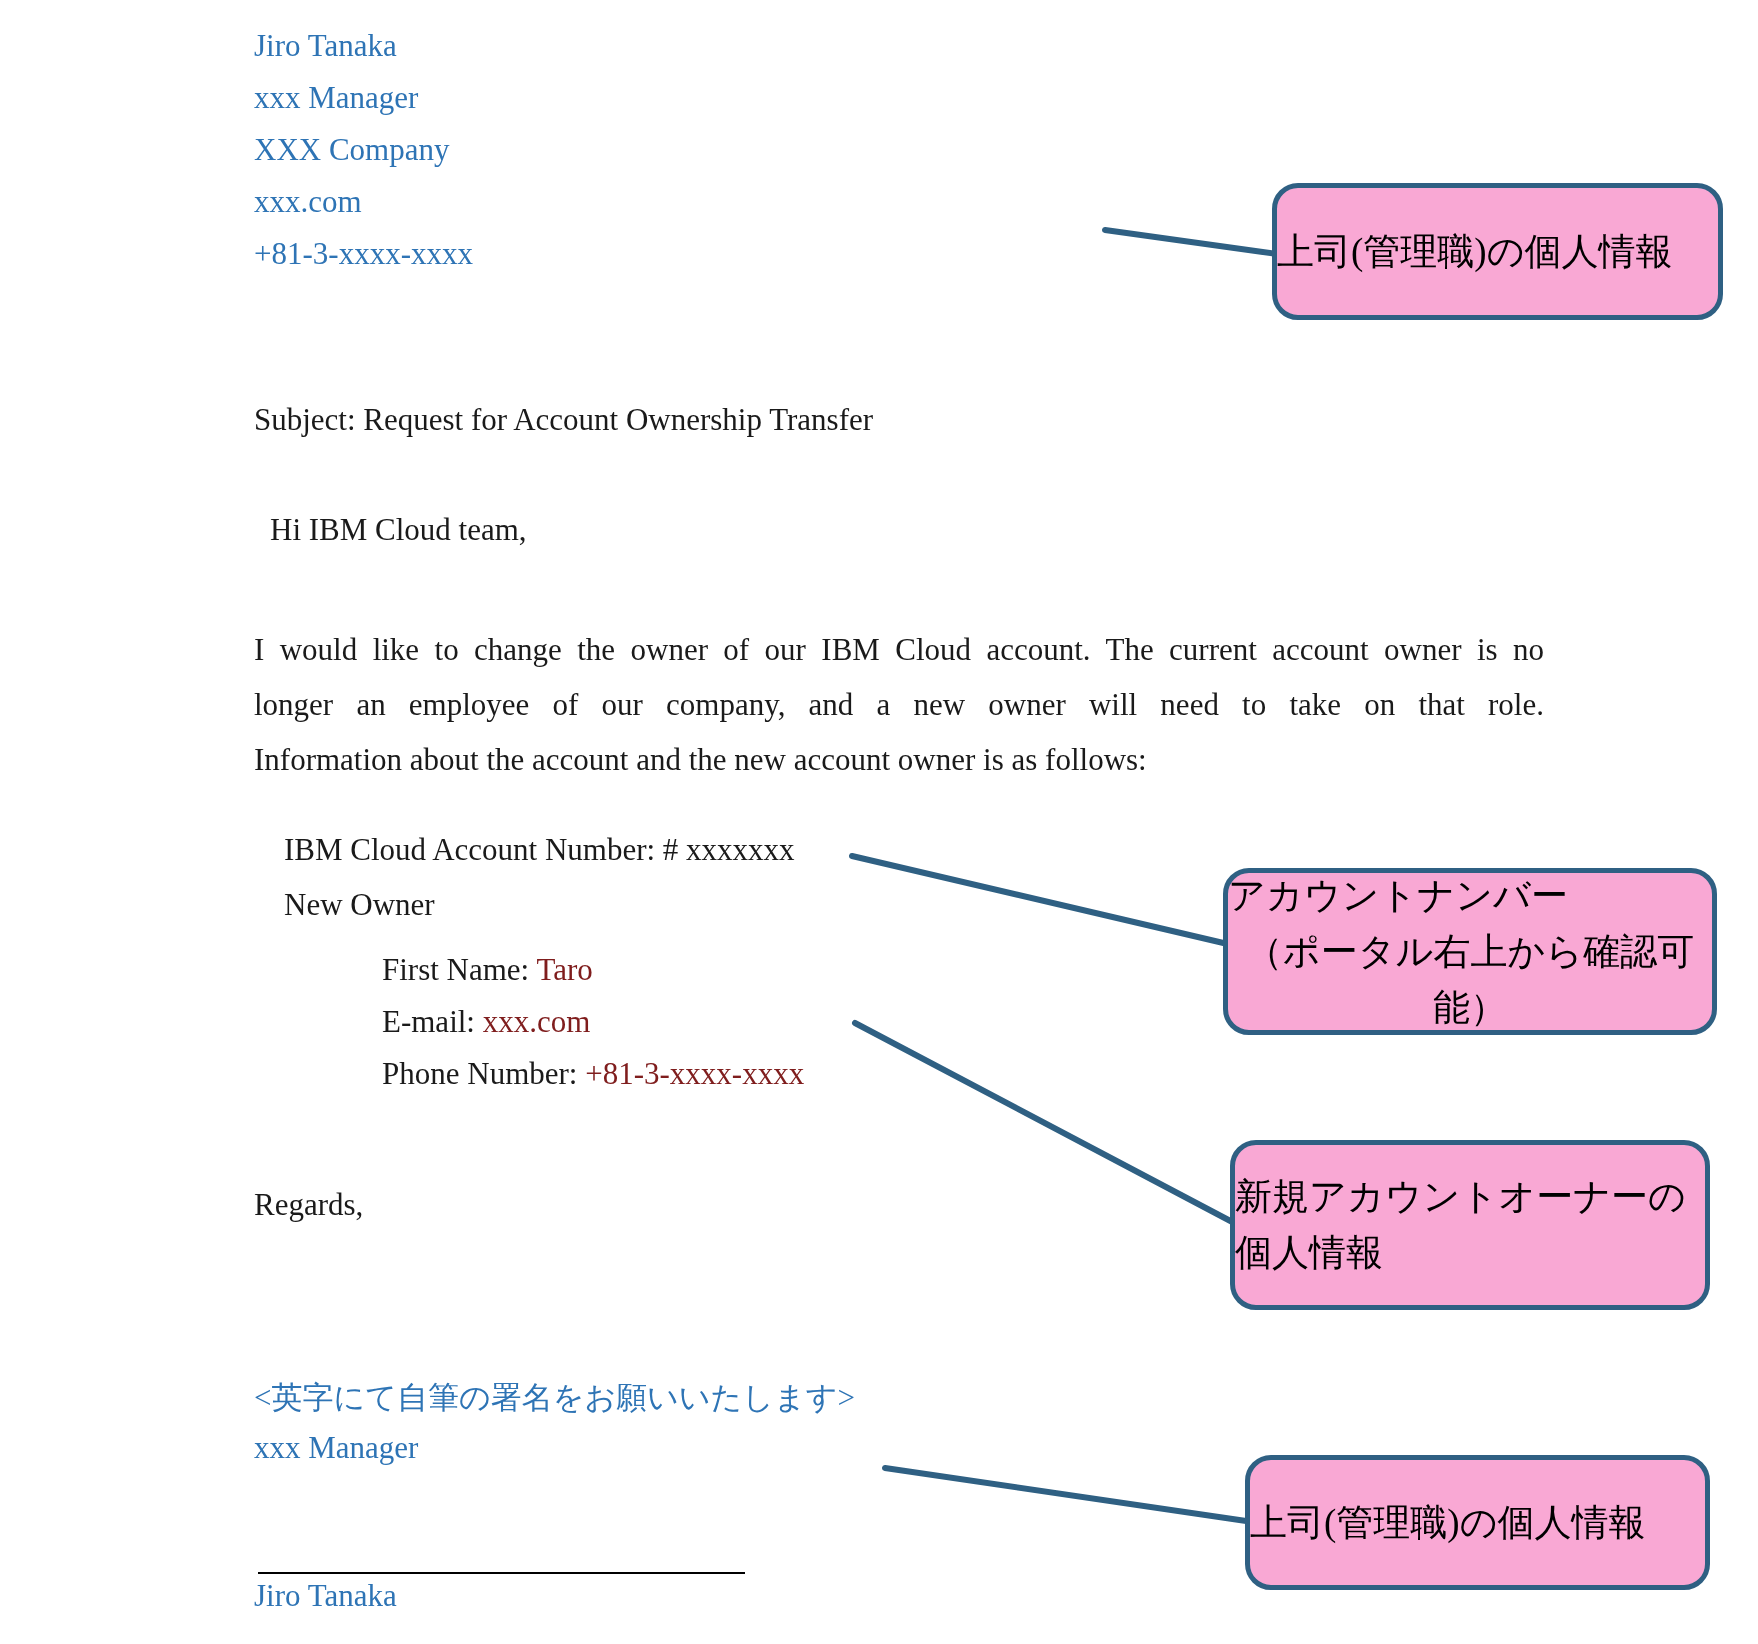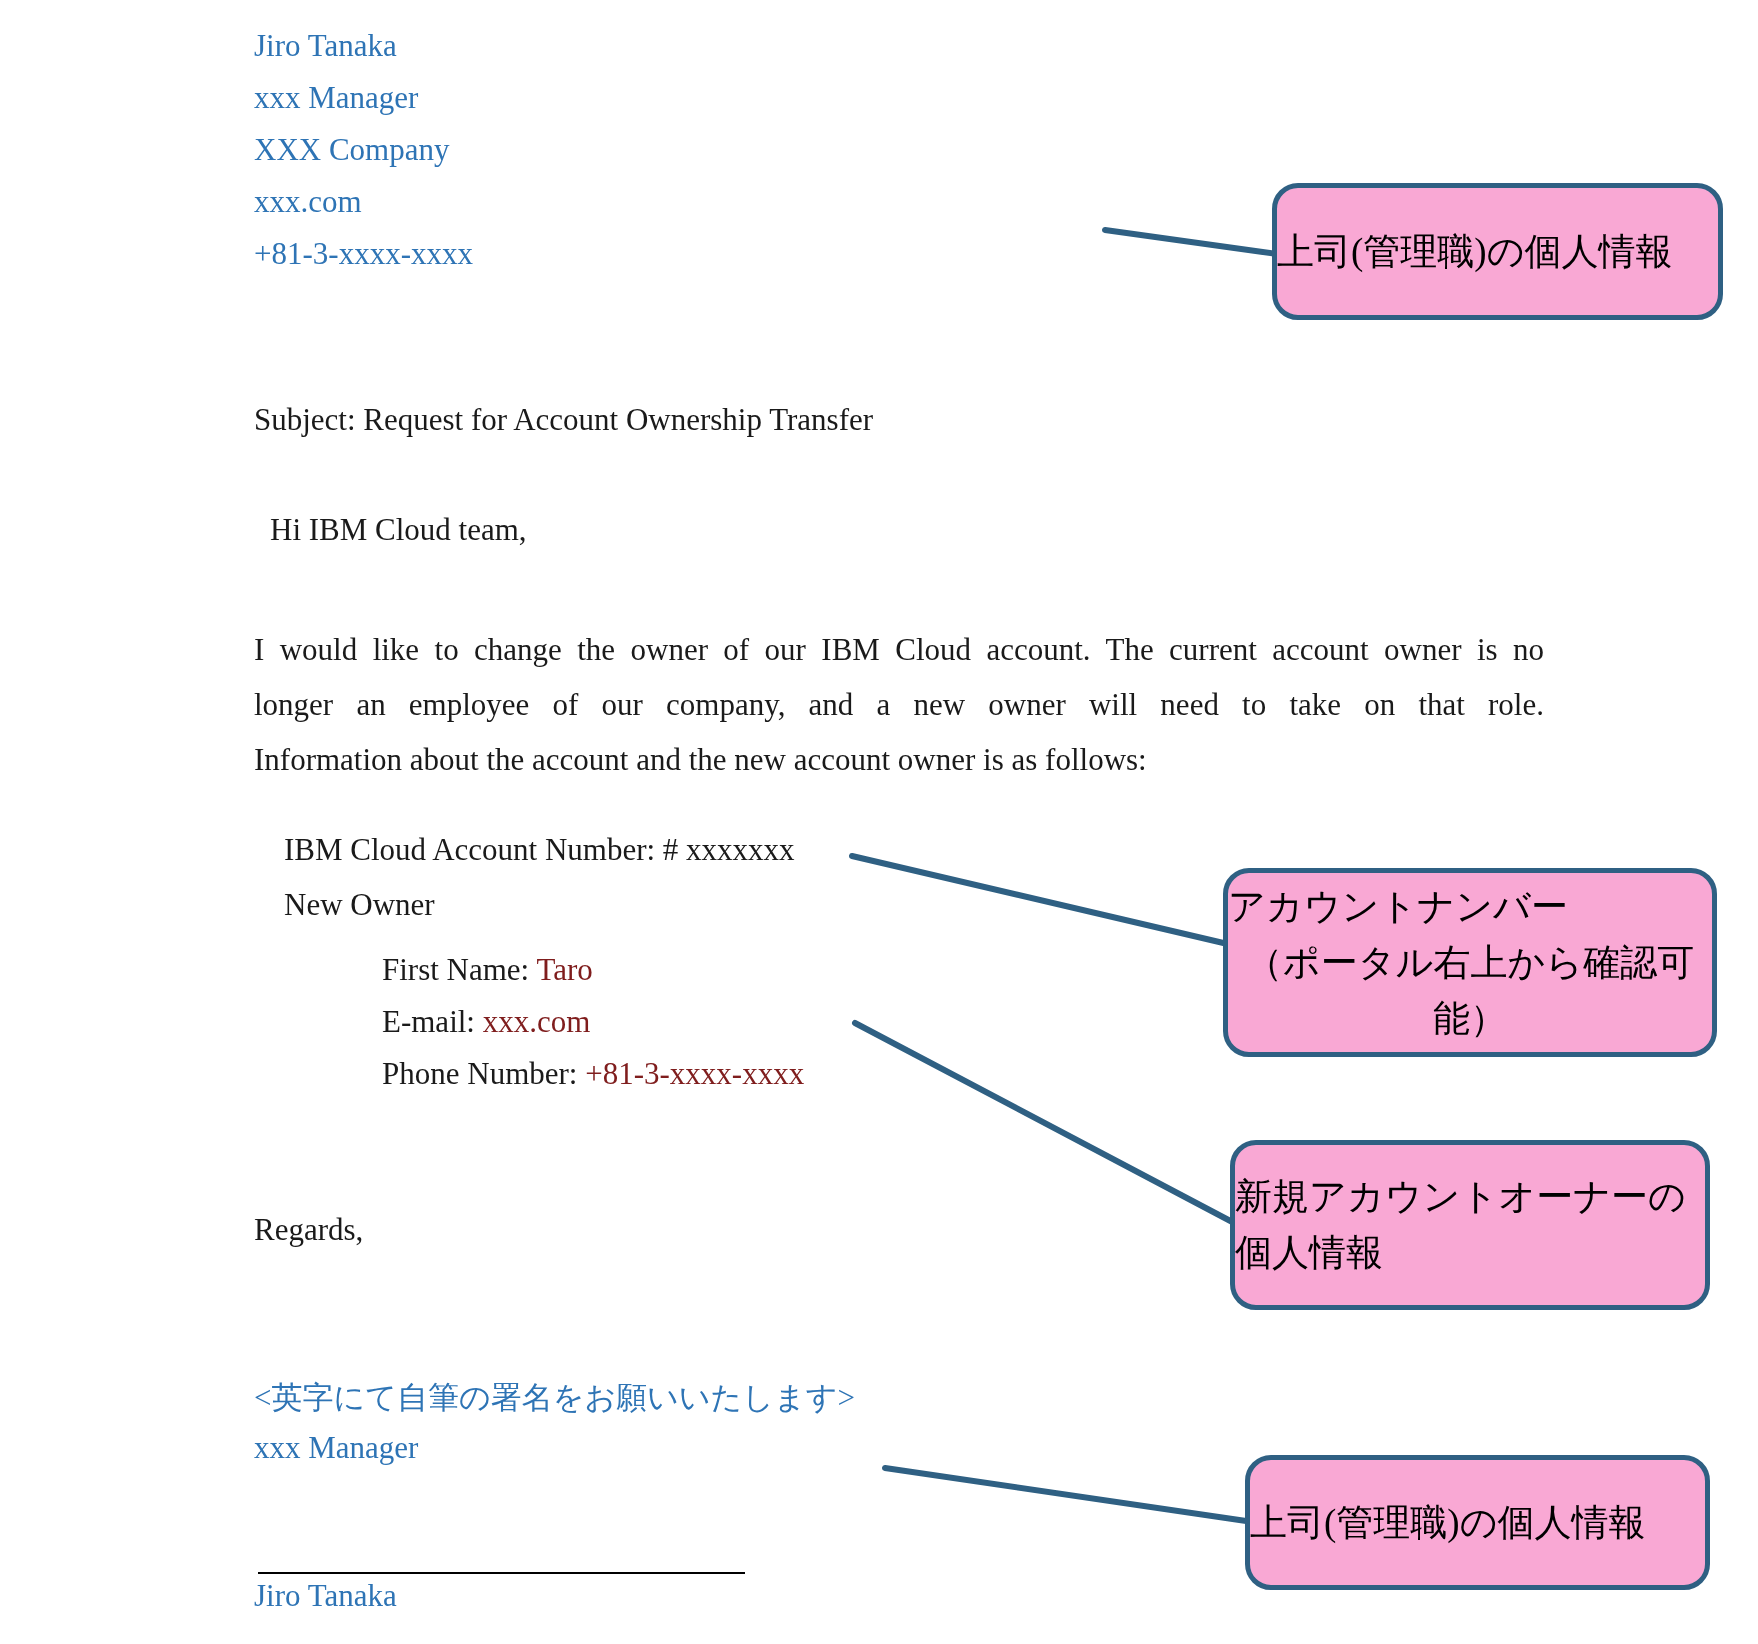--- a/index.html
+++ b/index.html
@@ -16,37 +16,37 @@
   .green{color:#7f1d1d;}
   .doc-line{font-size:31px;white-space:nowrap;}
   #sender-block{left:254px;top:20px;line-height:52px;}
   #subject-line{left:254px;top:402px;}
   #salutation{left:254px;top:512px;margin-left:16px;}
   #body-paragraph{left:254px;top:622px;width:1290px;line-height:55px;font-size:31px;}
   .just{text-align:justify;text-align-last:justify;}
   #account-line{left:284px;top:832px;}
   #new-owner-line{left:284px;top:887px;}
   #owner-fields{left:382px;top:944px;line-height:52px;}
-  #closing-line{left:254px;top:1212px;}
+  #closing-line{left:254px;top:1187px;}
   #signature-note{left:254px;top:1377px;}
   #signature-title{left:254px;top:1430px;}
   #signature-rule{left:258px;top:1572px;width:487px;height:0;border-top:2px solid #000;}
   #signature-name{left:254px;top:1578px;}
   .callout{
     position:absolute;
     background:#f9a8d4;
     border:5px solid #2F6083;
     border-radius:26px;
     box-sizing:border-box;
     display:flex;flex-direction:column;justify-content:center;align-items:flex-start;
     font-size:37px;color:#000;line-height:56px;text-align:center;
     z-index:2;
   }
   #callout-manager-info{left:1272px;top:183px;width:451px;height:137px;}
-  #callout-account-number{left:1223px;top:868px;width:494px;height:189px;}
+  #callout-account-number{left:1223px;top:868px;width:494px;height:167px;}
   #callout-new-owner-info{left:1230px;top:1140px;width:480px;height:170px;}
   #callout-manager-signature{left:1245px;top:1455px;width:465px;height:135px;}
   #connector-svg{position:absolute;left:0;top:0;z-index:1;}
 </style>
 </head>
 <body>
 
 <div id="canvas">
 
   <svg id="connector-svg" width="1758" height="1644" viewBox="0 0 1758 1644">

